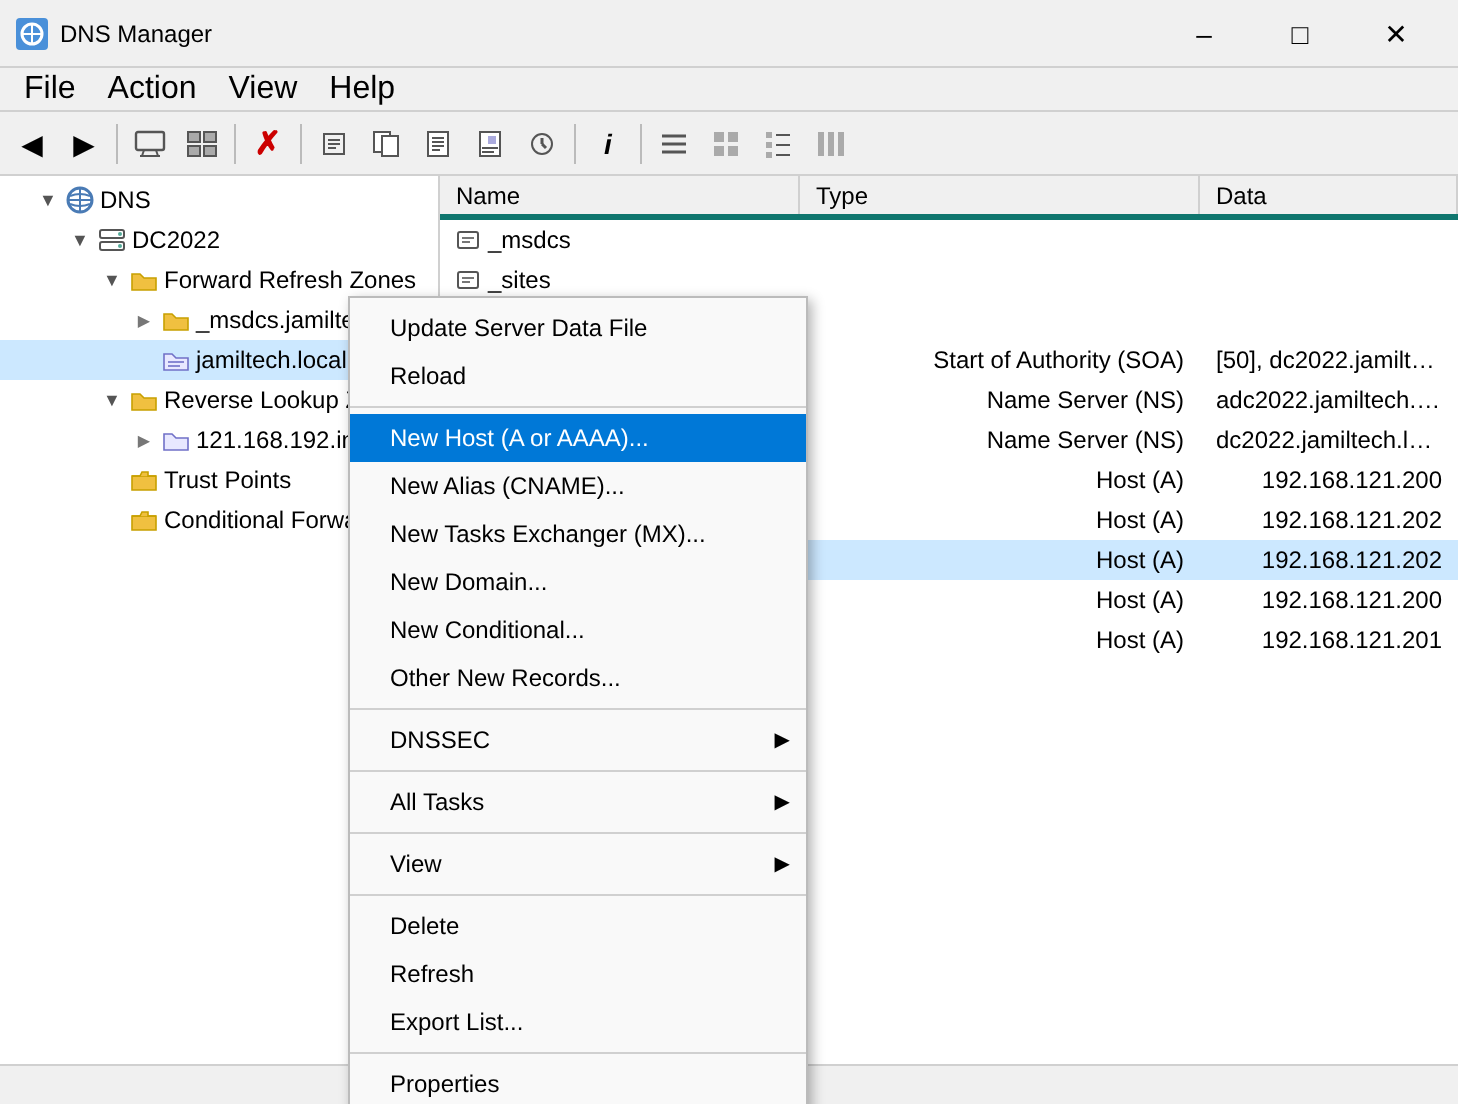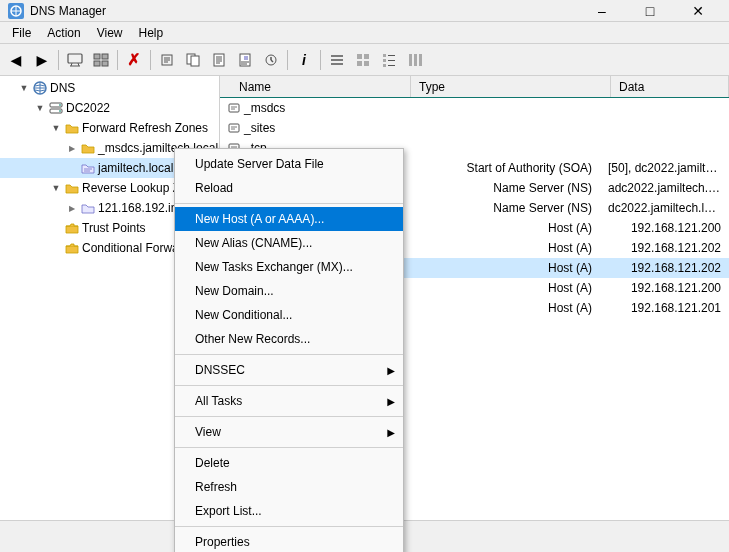--- a/index.html
+++ b/index.html
@@ -9,21 +9,21 @@
       background: #f0f0f0;
       width: 729px;
       height: 552px;
       overflow: hidden;
       user-select: none;
     }
 
     
     .title-bar {
       background: #f0f0f0;
-      height: 22px;
+      height: 34px;
       display: flex;
       align-items: center;
       padding: 0 8px;
       border-bottom: 1px solid #d0d0d0;
       justify-content: space-between;
     }
     .title-bar-left {
       display: flex;
       align-items: center;
       gap: 6px;
@@ -54,21 +54,21 @@
       background: #f0f0f0;
       height: 22px;
       display: flex;
       align-items: center;
       padding: 0 4px;
       border-bottom: 1px solid #d0d0d0;
     }
     .menu-item {
       padding: 2px 8px;
       cursor: pointer;
-      font-size: 12px;
+      font-size: 16px;
     }
 
     
     .toolbar {
       background: #f0f0f0;
       height: 32px;
       display: flex;
       align-items: center;
       padding: 2px 4px;
       border-bottom: 1px solid #d0d0d0;
@@ -134,23 +134,22 @@
       flex: 1;
       display: flex;
       flex-direction: column;
       overflow: hidden;
     }
 
     
     .list-header {
       display: flex;
       background: #f0f0f0;
-      border-bottom: 1px solid #0f766e;
+      border-bottom: 3px solid #0f766e;
       height: 22px;
-      padding-left: 11px;
     }
     .list-header-col {
       padding: 2px 8px;
       font-size: 12px;
       font-weight: normal;
       border-right: 1px solid #d0d0d0;
       display: flex; align-items: center;
       cursor: pointer;
     }
     .col-name { width: 180px; }

